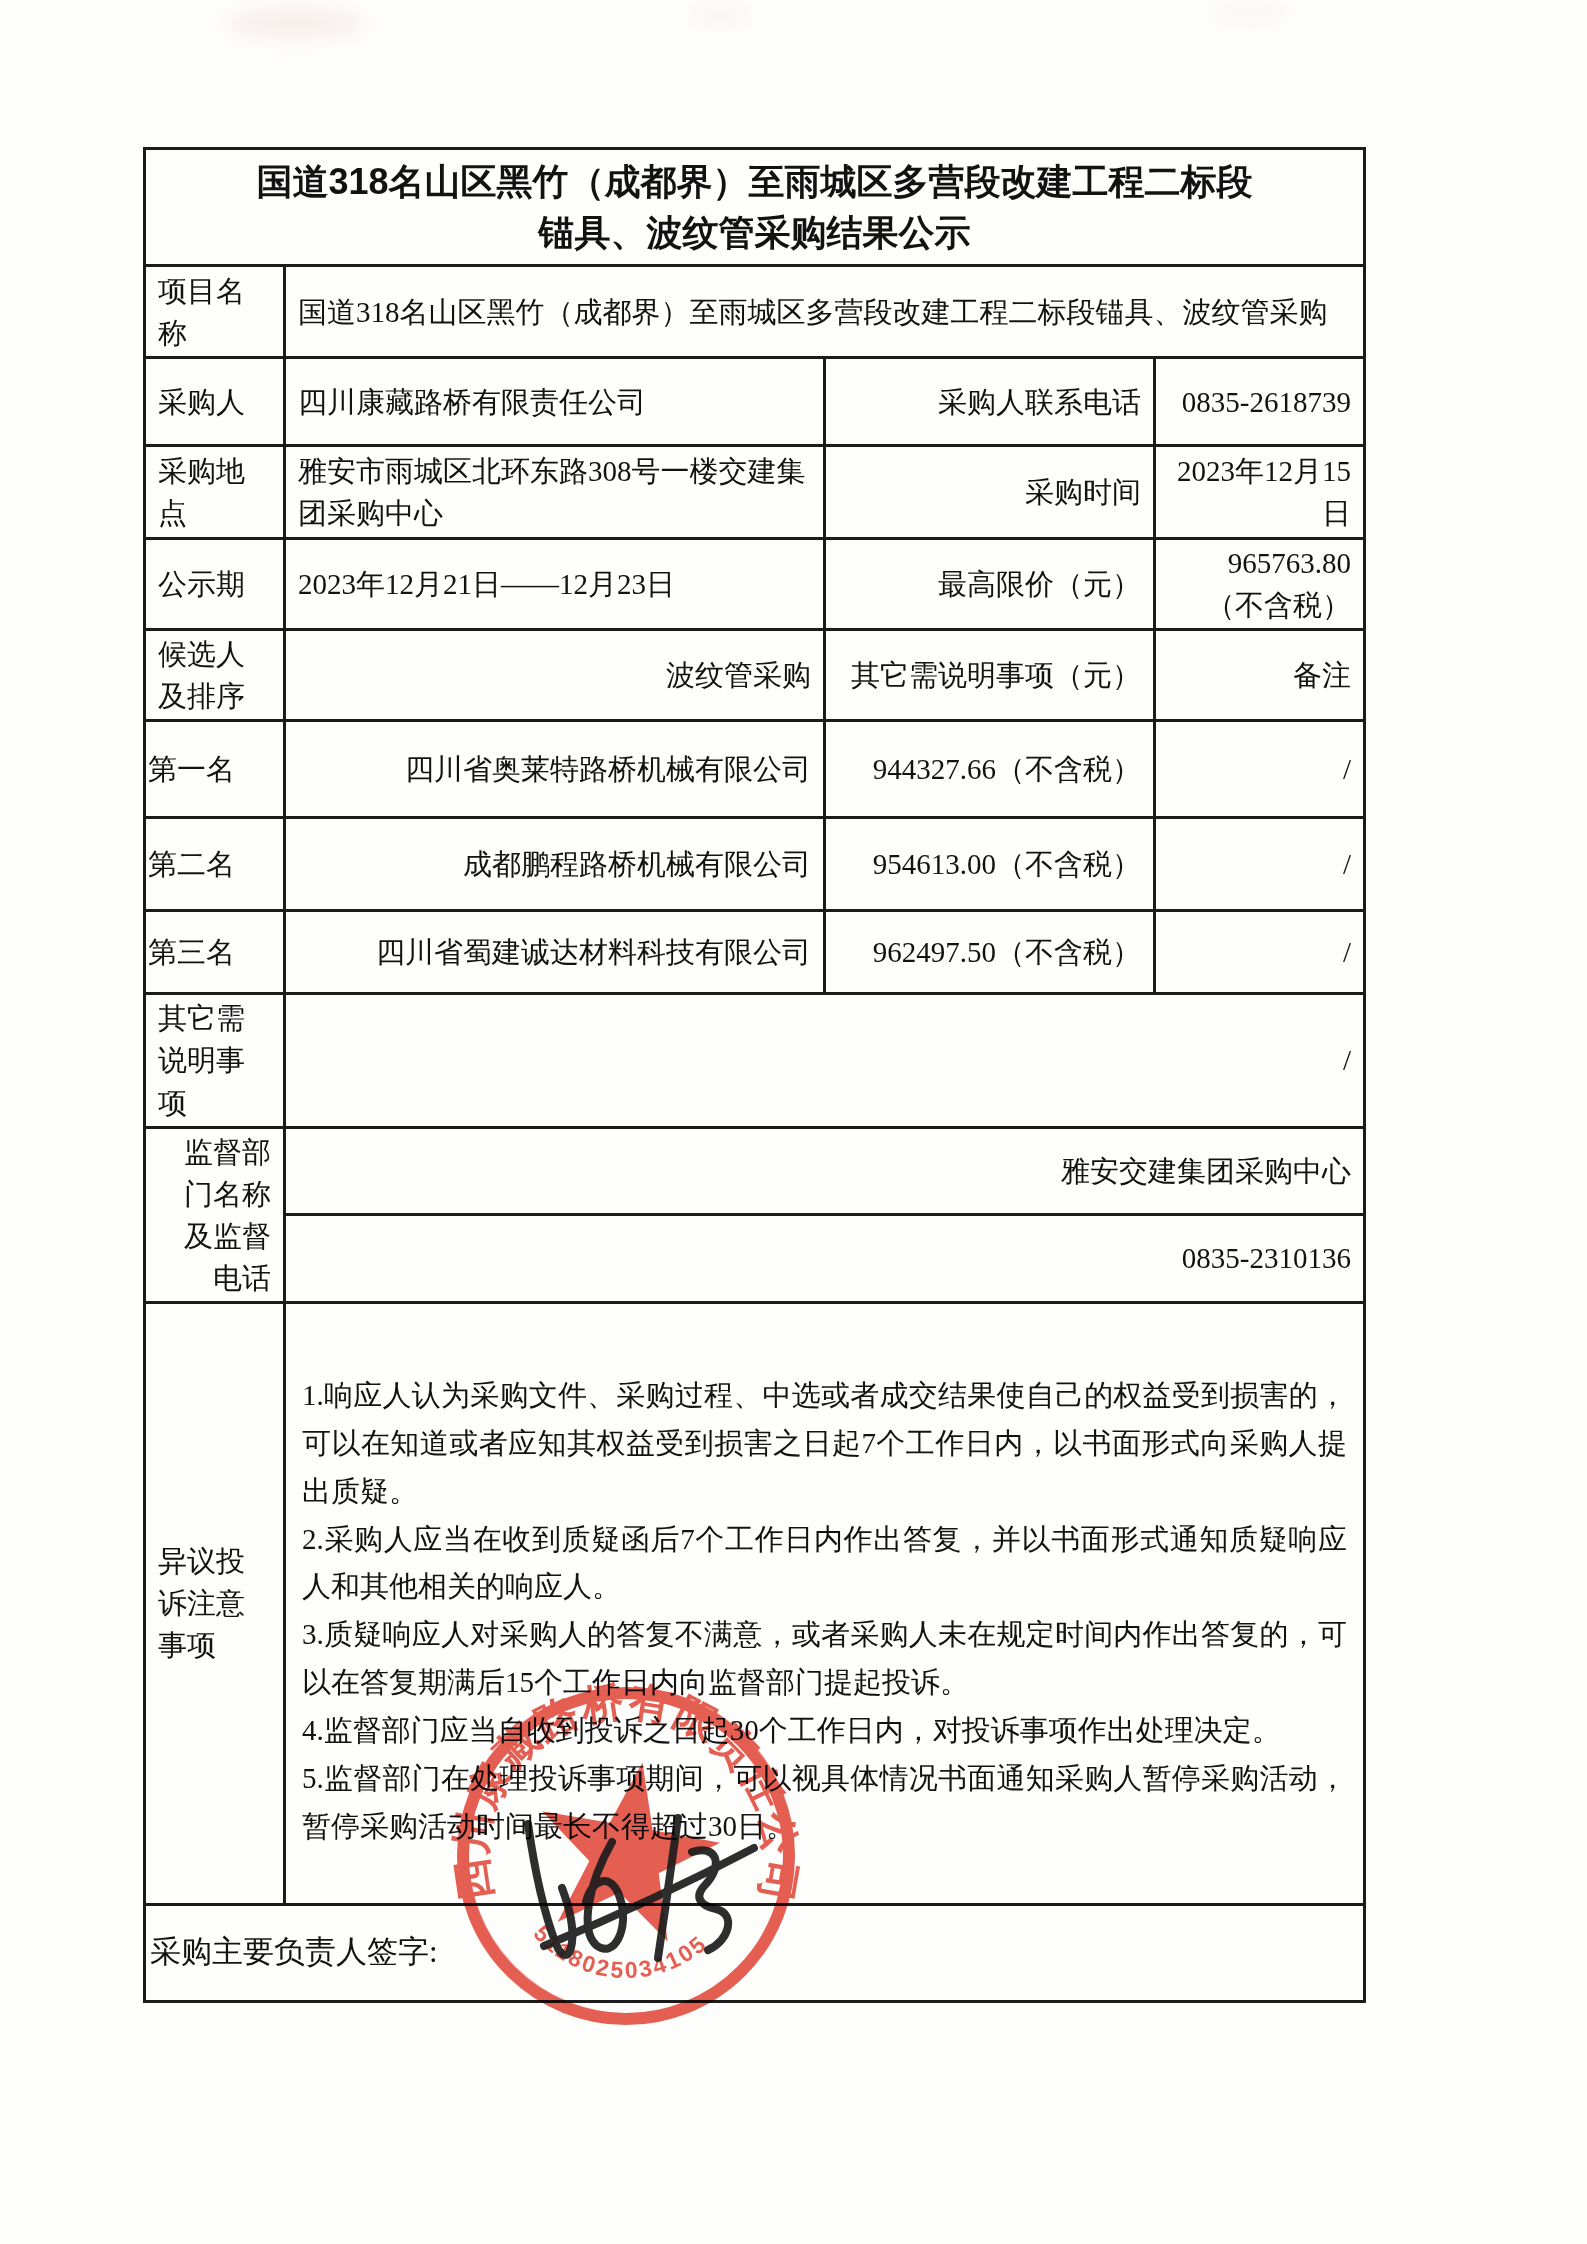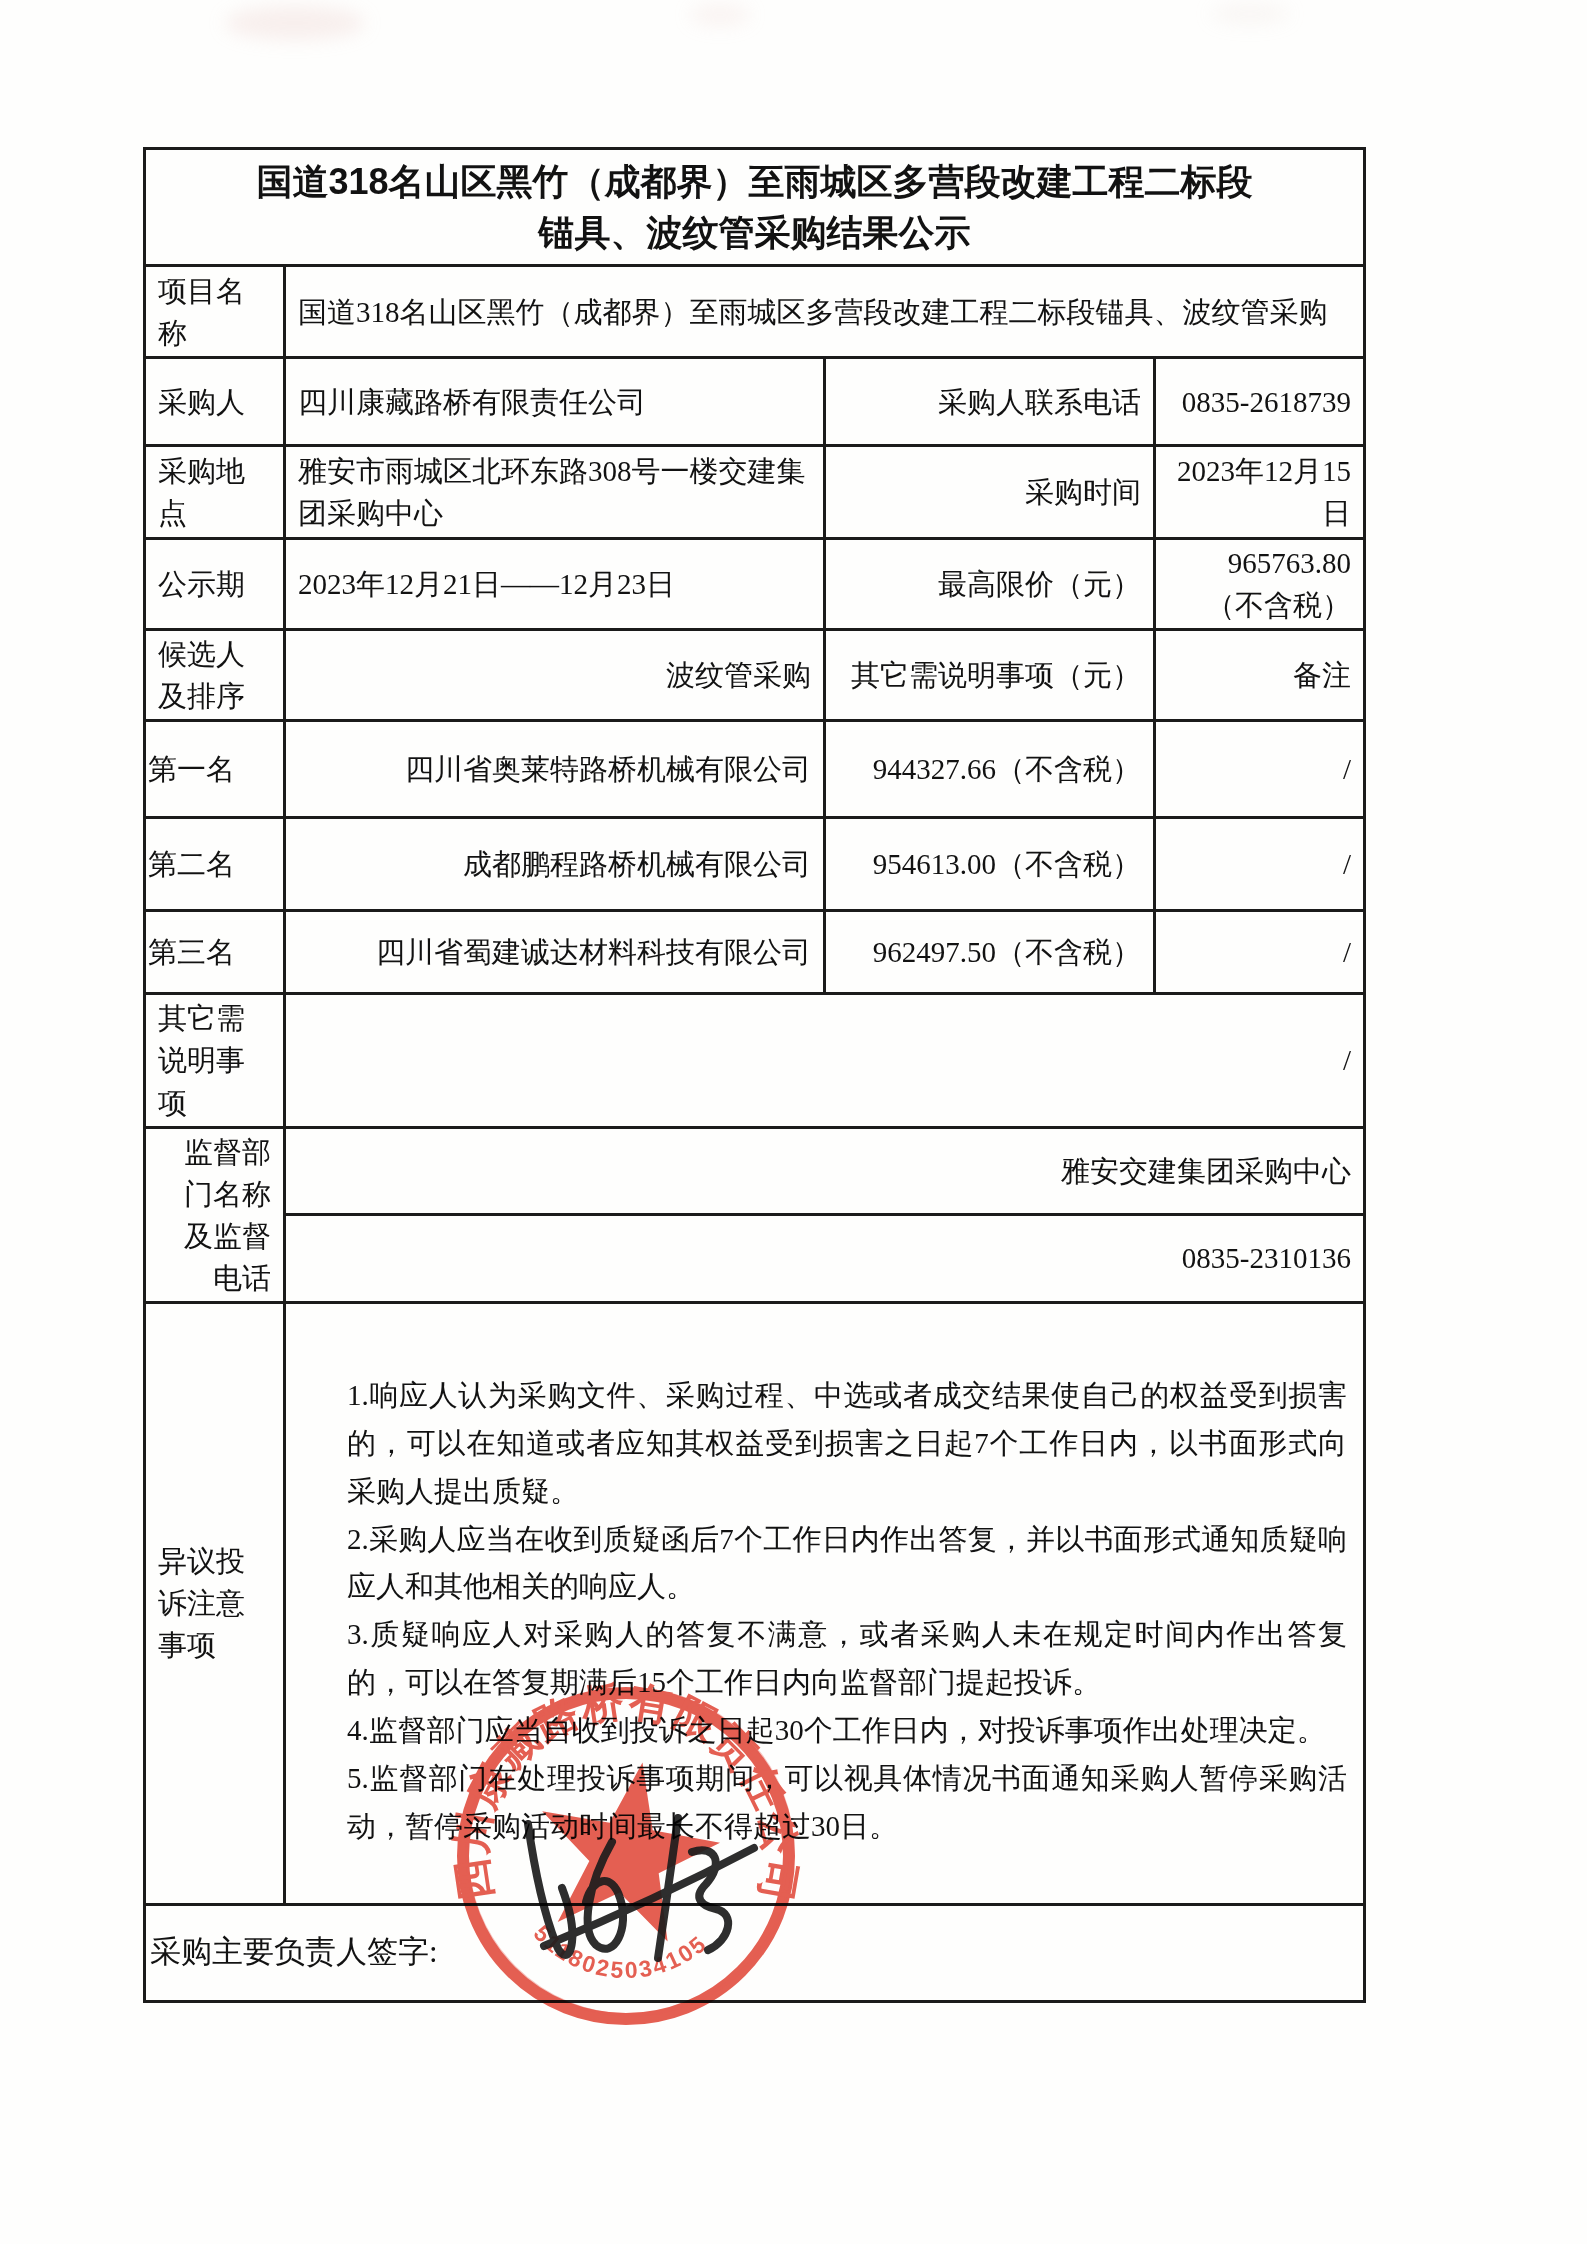--- a/index.html
+++ b/index.html
@@ -37,21 +37,21 @@
   .doc td.c{text-align:right;}
   .doc td.l{text-align:left;}
   tr.title-row td{
     font-family:"Liberation Sans", sans-serif;
     font-weight:bold;font-size:36px;line-height:1.42;
     text-align:center;padding:6px 8px;
   }
   td.rank-label{padding-left:2px;}
   .two-line{line-height:1.38;}
   td.notes-cell{padding:30px 16px 14px 16px;vertical-align:middle;}
-  .notes-cell .note-line{text-align:justify;line-height:1.65;margin-left:45px;}
+  .notes-cell .note-line{text-align:justify;line-height:1.65;}
   td.sign-cell{font-size:31px;padding-left:4px;}
 
   
   .seal{
     position:absolute;left:416px;top:1646px;width:420px;height:420px;
     mix-blend-mode:multiply;pointer-events:none;
   }
   .seal svg{width:420px;height:420px;display:block;}
 </style>
 </head>

